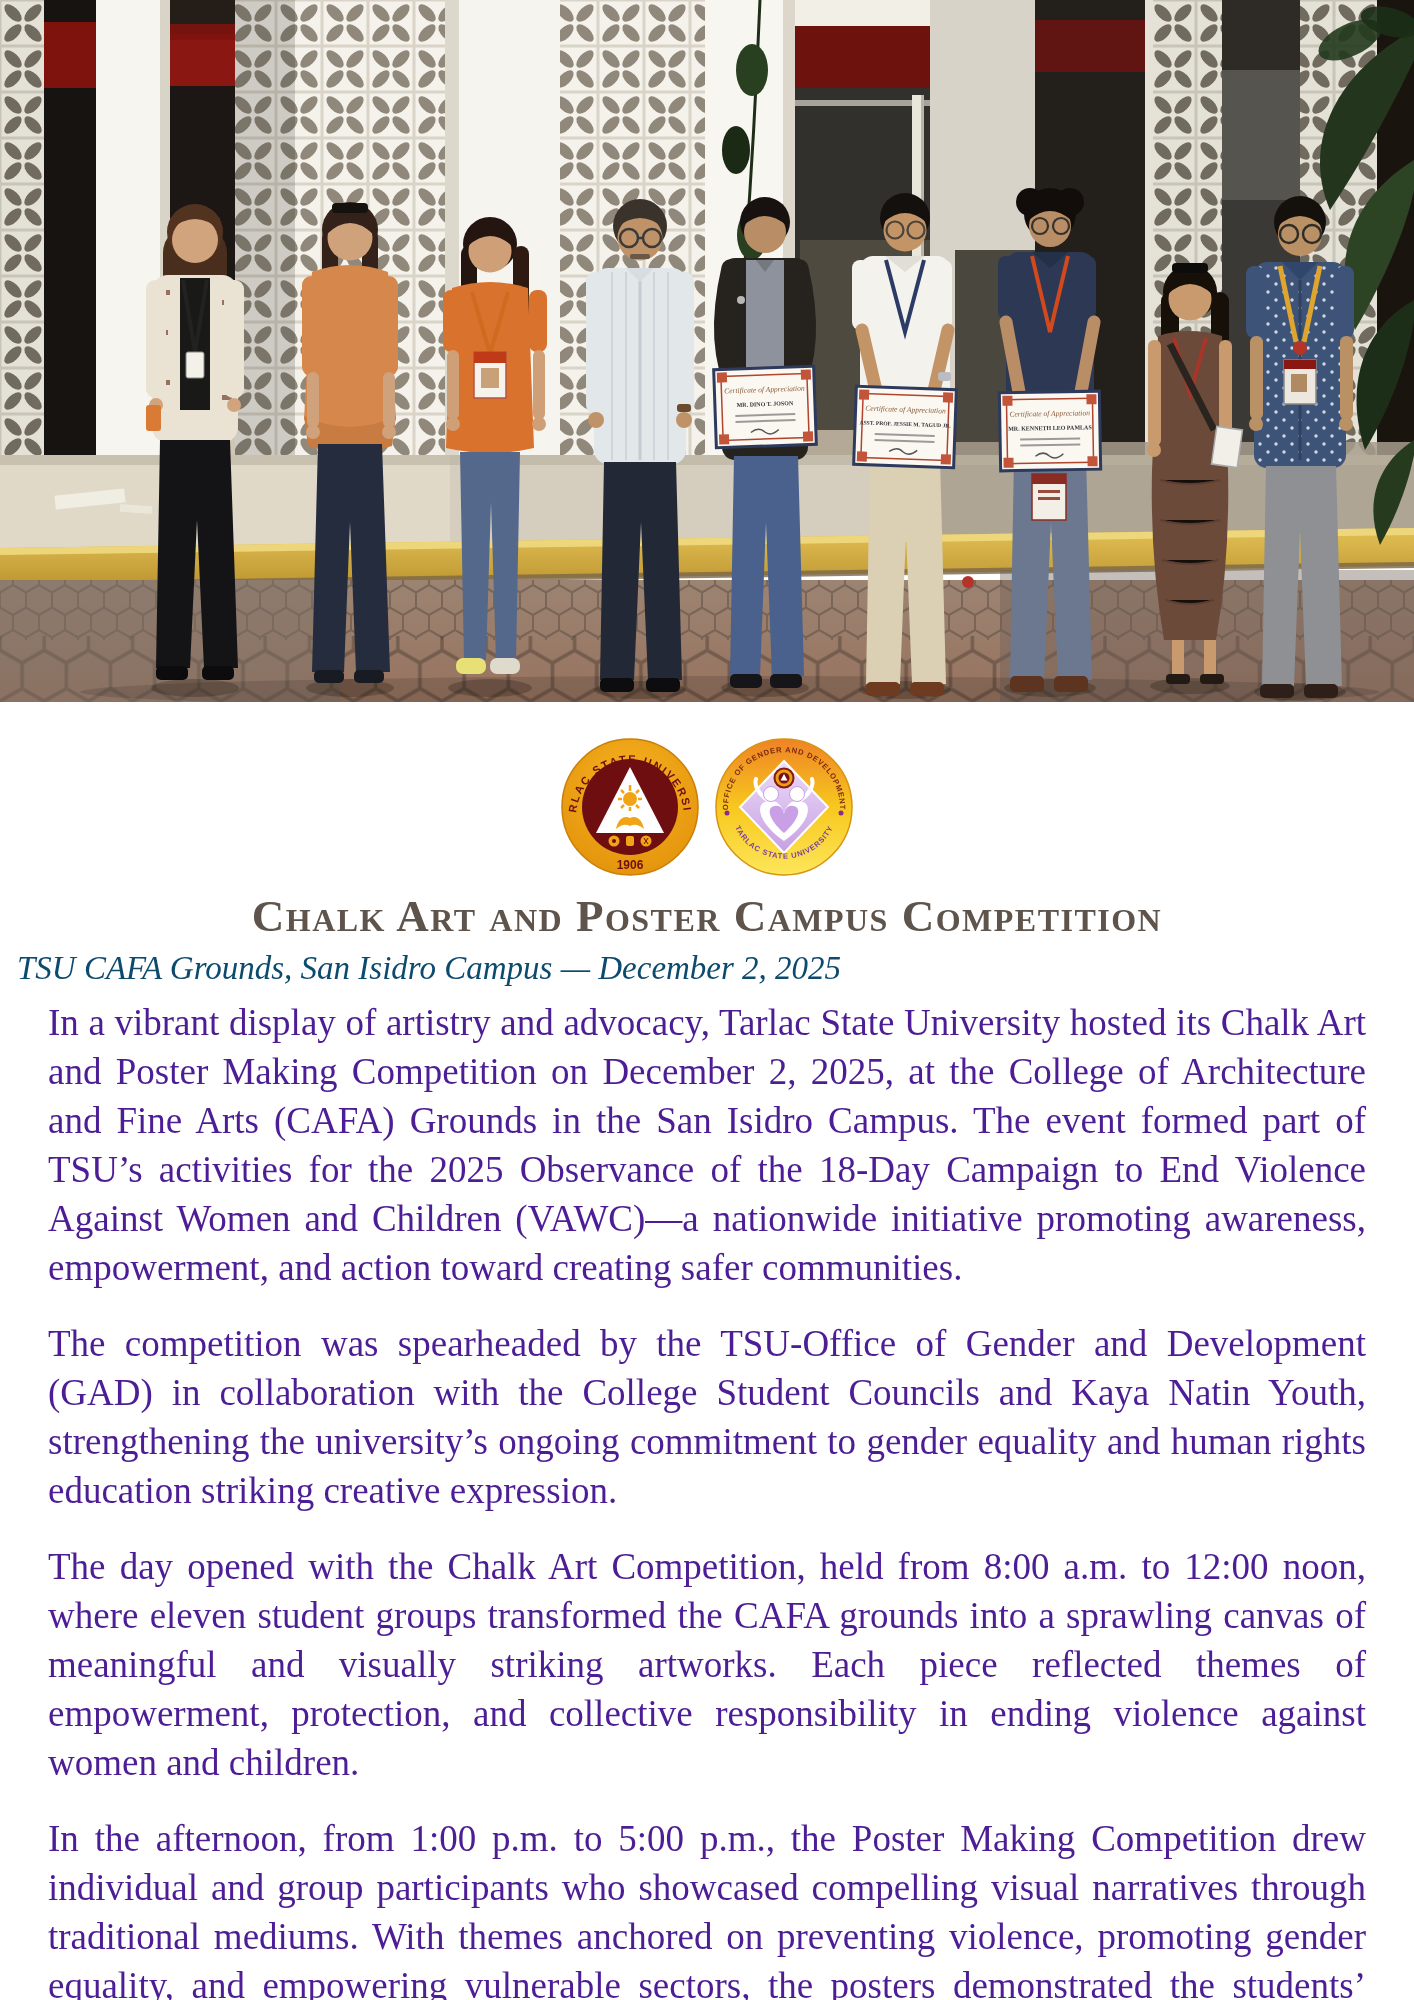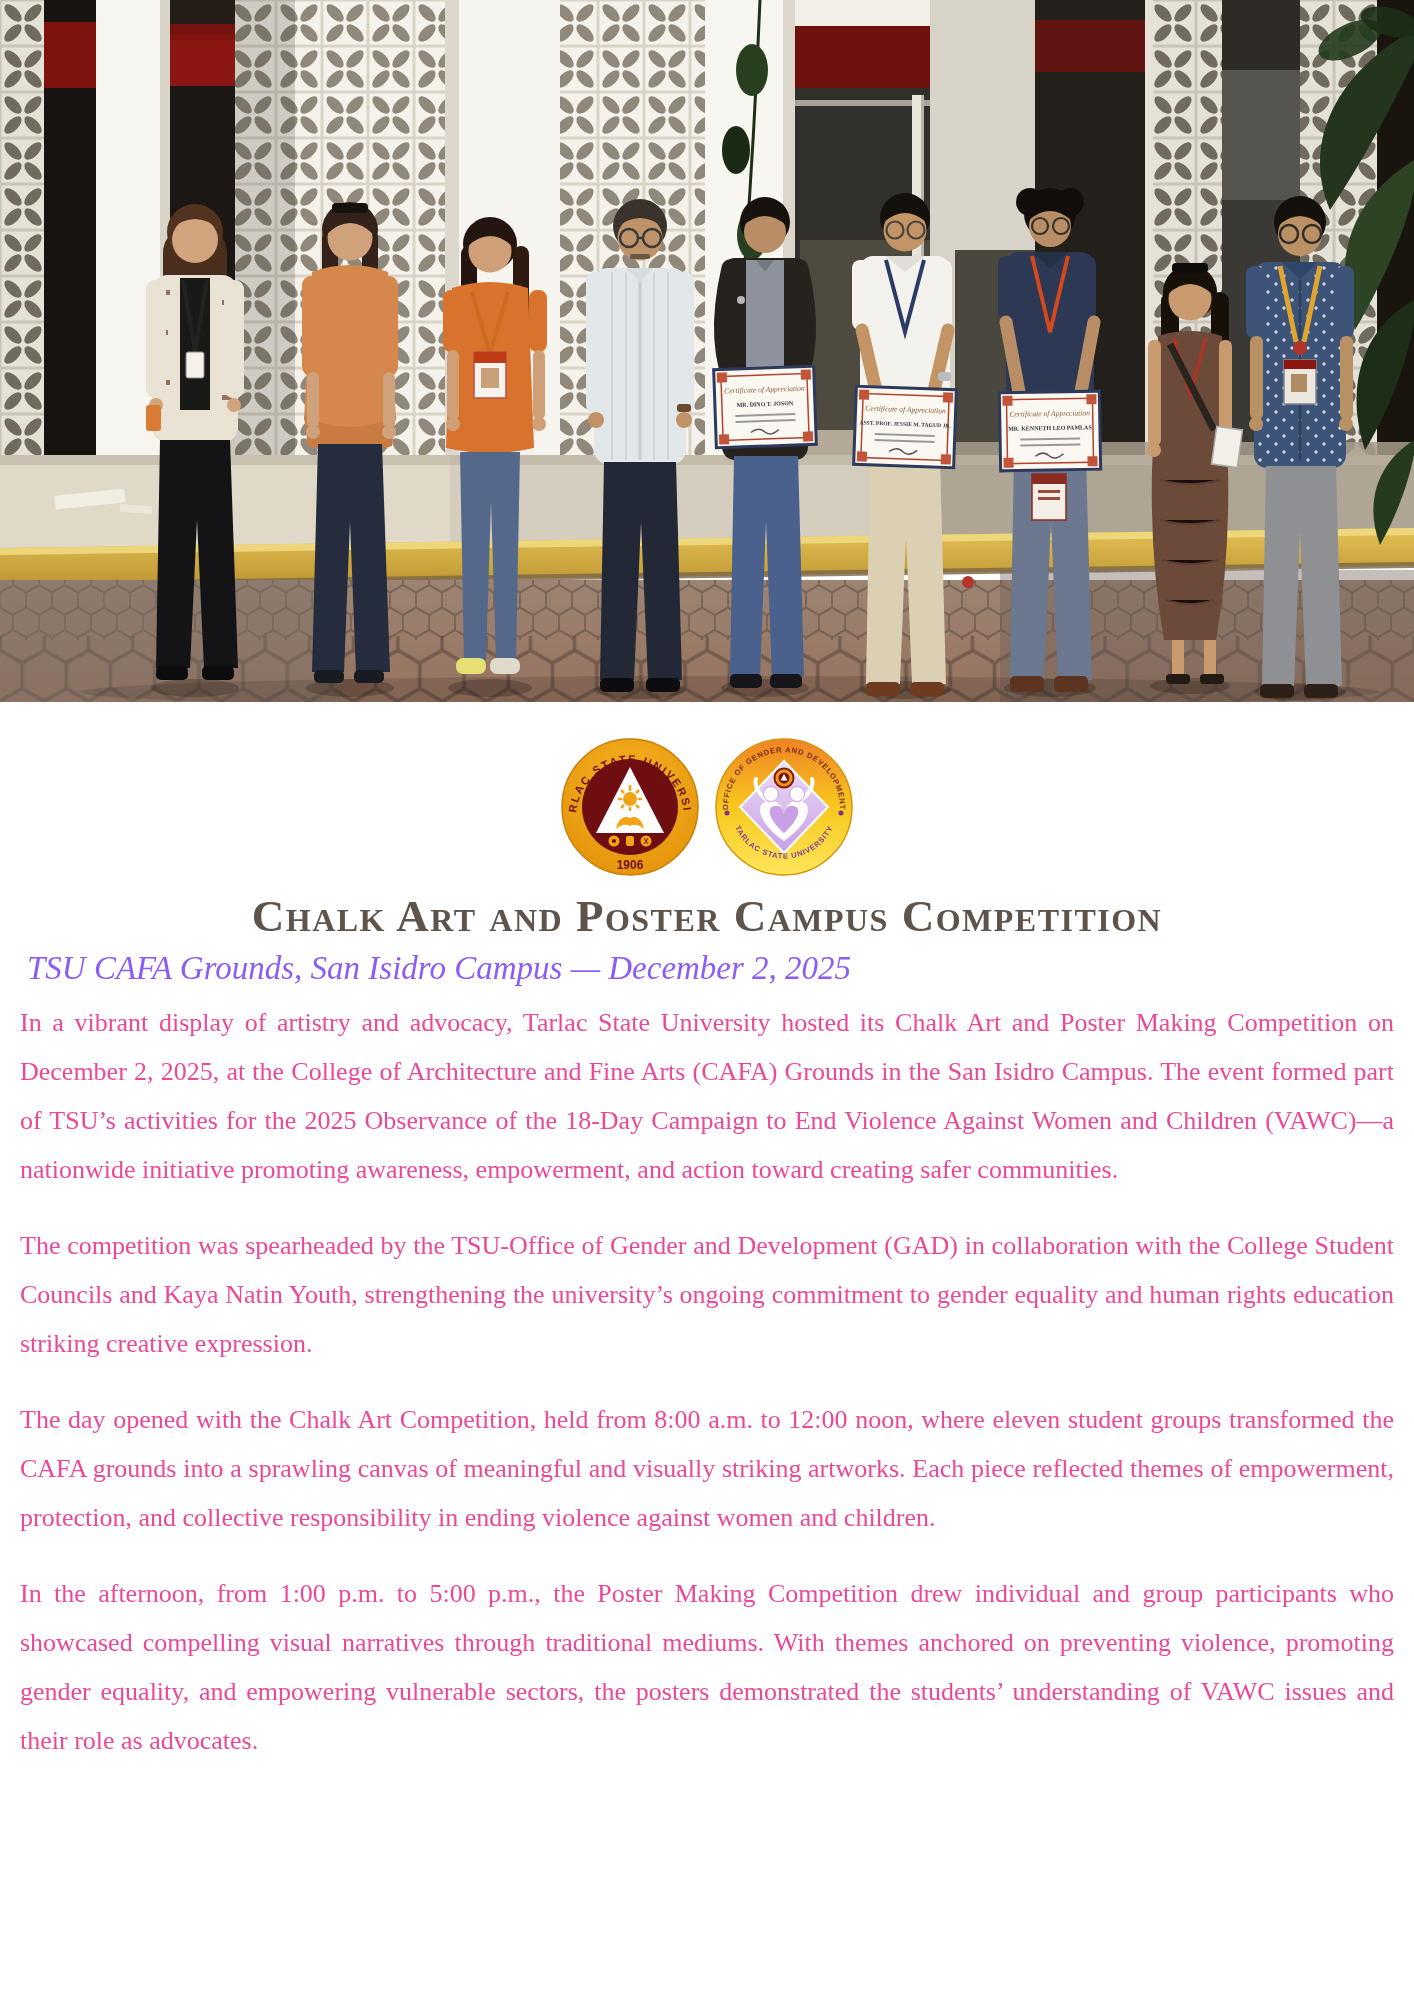--- a/index.html
+++ b/index.html
@@ -2,22 +2,22 @@
 <html><head>
 <meta charset="utf-8">
 <style>
   html,body{margin:0;padding:0;background:#ffffff;}
   body{width:1414px;height:2000px;overflow:hidden;font-family:"Liberation Serif",serif;color:#101010;position:relative;}
   .photo-wrap{width:1414px;height:702px;display:block;line-height:0;}
   .photo-wrap svg{display:block;}
   .logos-row{display:flex;justify-content:center;align-items:center;gap:14px;margin-top:34px;height:142px;}
   .logo{width:140px;height:140px;}
   h1.title{margin:14px 40px 4px;text-align:center;font-variant:small-caps;font-weight:700;font-size:45px;letter-spacing:1.5px;color:#5e544b;line-height:1.1;}
-  .dateline{font-style:italic;font-size:33px;margin:6px 27px 10px;line-height:40px;color:#8b5cf6;}
-  .body-par{font-size:26px;line-height:49px;text-align:justify;margin:0 20px 27px;color:#ec4899;}
+  .dateline{font-style:italic;font-size:33px;margin:6px 17px 10px;line-height:40px;color:#0c4a6e;}
+  .body-par{font-size:37px;line-height:49px;text-align:justify;margin:0 48px 27px;color:#4c1d95;}
   .cert-title{font-style:italic;}
 </style>
 </head>
 <body>
 
 <div class="photo-wrap">
 <svg width="1414" height="702" viewBox="0 0 1414 702" xmlns="http://www.w3.org/2000/svg">
   <defs>
     <pattern id="bz" width="46" height="46" patternUnits="userSpaceOnUse">
       <rect width="46" height="46" fill="#f4f2eb"></rect>

